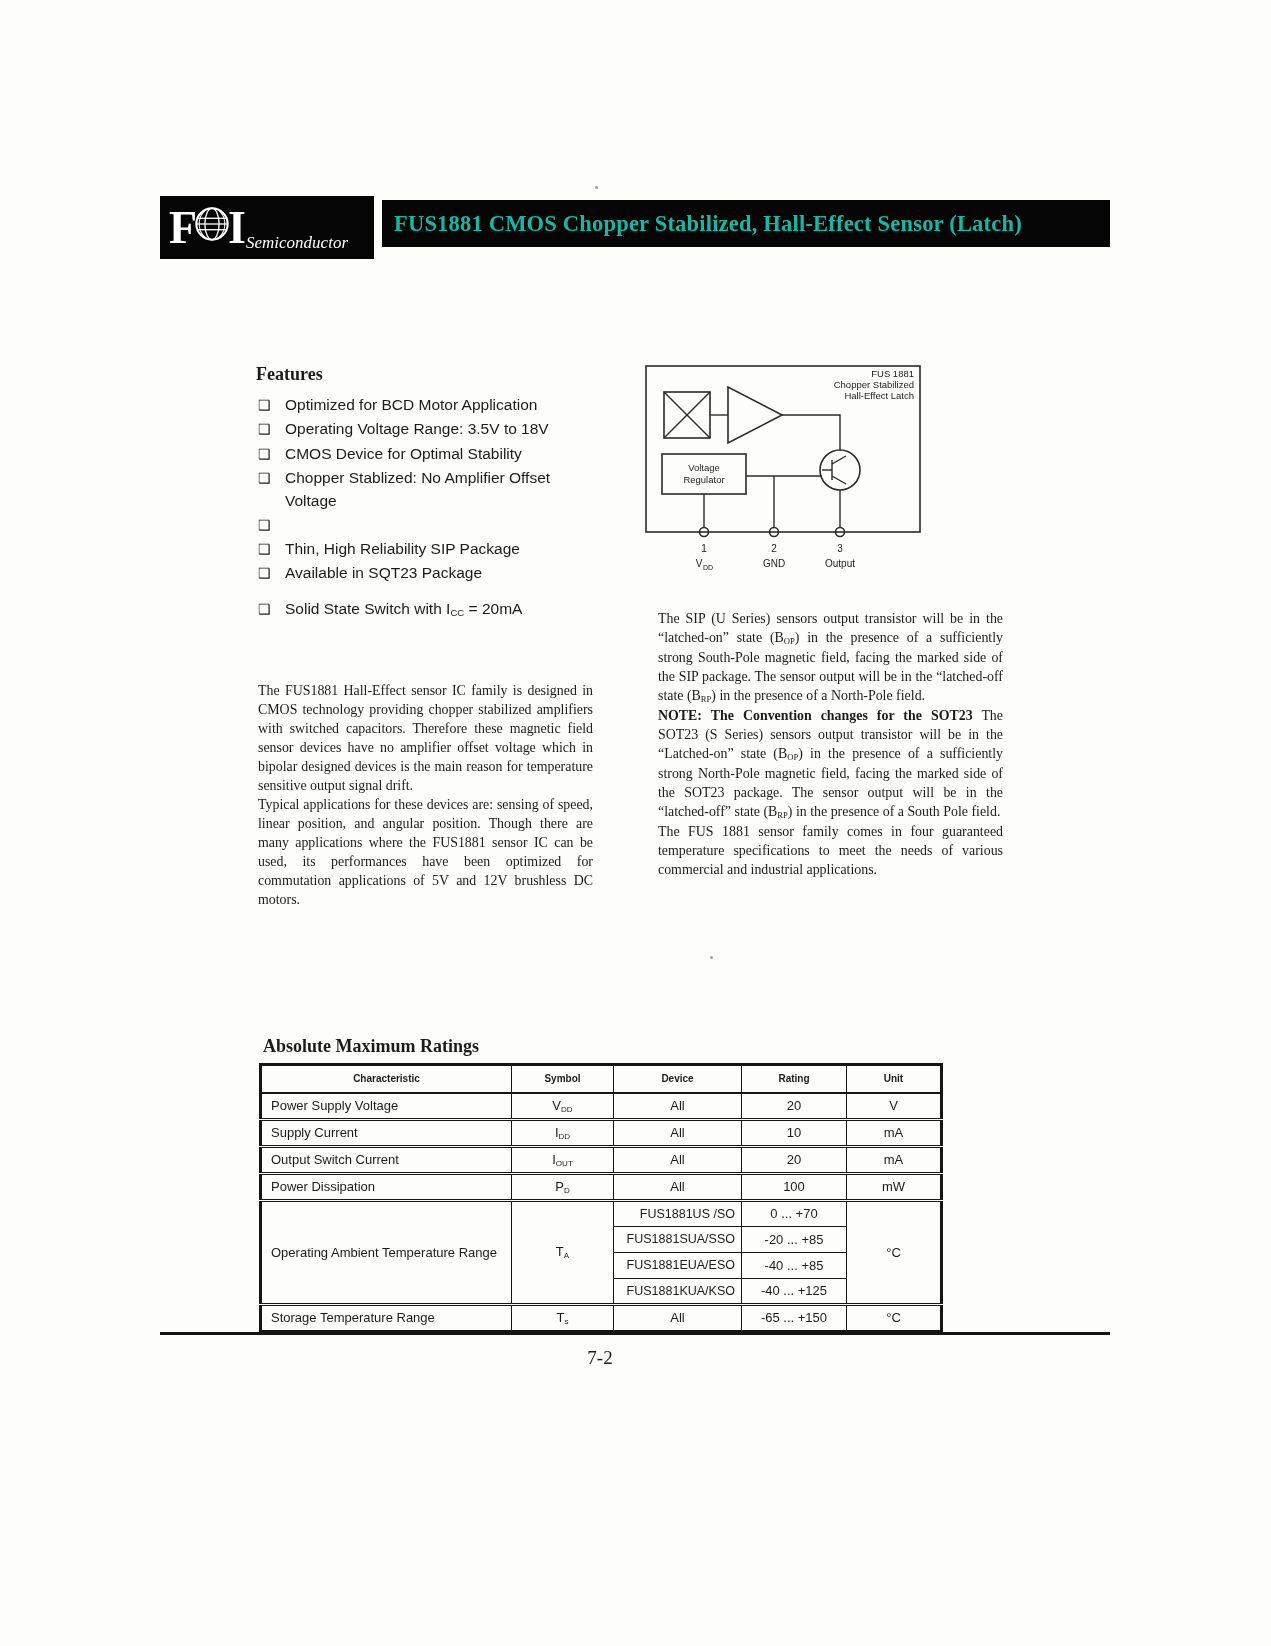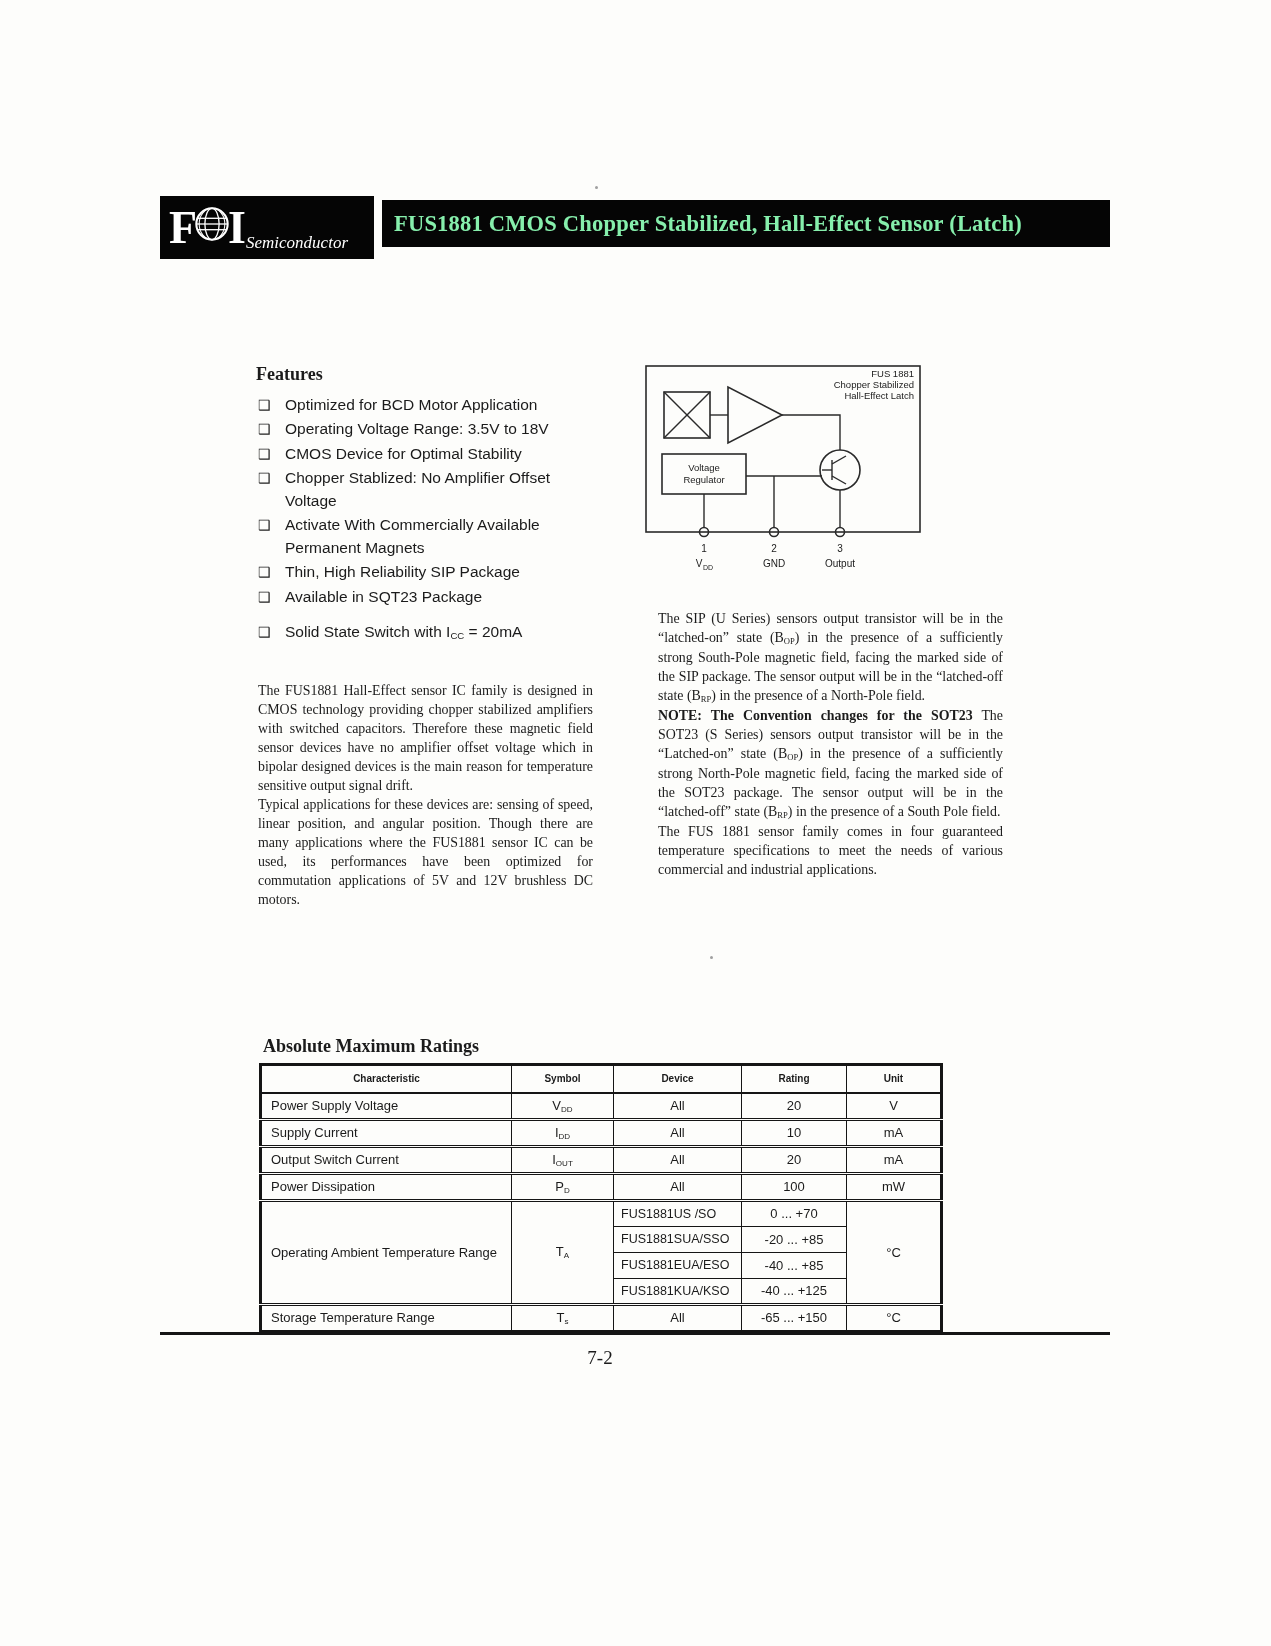--- a/index.html
+++ b/index.html
@@ -15,21 +15,21 @@
     width:214px; height:63px; background:#050505; color:#fff;
     display:flex; align-items:center; padding:3px 7px 3px 9px; flex-shrink:0;
   }
   .logo-letters { display:flex; align-items:center; font-family:"Liberation Serif", serif; font-weight:bold; font-size:46px; line-height:1; letter-spacing:-2px; }
   .logo-letters .globe { margin:0 -3px 0 -2px; }
   .logo-sub { align-self:flex-end; font-style:italic; font-size:17px; padding-bottom:3px; margin-left:2px; white-space:nowrap; }
   .title-bar {
     flex:1; height:47px; margin-left:8px; margin-top:4px; background:#050505;
     display:flex; align-items:center; padding-left:12px;
   }
-  .title-bar h1 { color:#86efac; font-size:22.5px; font-weight:bold; letter-spacing:0.2px; white-space:nowrap; }
+  .title-bar h1 { color:#14b8a6; font-size:22.5px; font-weight:bold; letter-spacing:0.2px; white-space:nowrap; }
   
   .features { position:absolute; left:256px; top:364px; width:362px; }
   .features h2 { font-size:18px; font-weight:bold; margin-bottom:9px; }
   .feature-item { display:flex; font-family:"Liberation Sans", sans-serif; font-size:15.5px; line-height:1.45; margin-bottom:2px; }
   .feature-item .bullet { width:27px; flex-shrink:0; margin-left:2px; font-size:14px; padding-top:1px; }
   .feature-item .ftext { width:318px; }
   .feature-item.last { margin-top:13px; }
   .sub { font-size:0.62em; vertical-align:-0.25em; }
   
   .para { font-size:13.9px; line-height:1.37; text-align:justify; }
@@ -46,21 +46,21 @@
   .ratings-heading { position:absolute; left:263px; top:1036px; font-size:18px; font-weight:bold; }
   .ratings-table {
     position:absolute; left:259px; top:1063px; width:681px;
     border-collapse:collapse; font-family:"Liberation Sans", sans-serif; font-size:13px;
     border:3px solid #151515; table-layout:fixed;
   }
   .ratings-table th, .ratings-table td { border:1.5px solid #151515; text-align:center; padding:4px 6px; }
   .ratings-table thead th { font-size:10px; font-weight:bold; border-bottom:2.5px solid #151515; height:28px; }
   .ratings-table td { height:26px; }
   .ratings-table td.char { text-align:left; padding-left:9px; }
-  .ratings-table td.device-cell { text-align:left; padding-left:7px; font-size:12.5px; height:23px; }
+  .ratings-table td.device-cell { text-align:right; padding-left:7px; font-size:12.5px; height:23px; }
   .ratings-table .dbl { border-bottom:3px double #151515; }
   
   .footer-rule { position:absolute; left:160px; top:1332px; width:950px; height:3px; background:#151515; }
   .page-number { position:absolute; left:160px; top:1347px; width:880px; text-align:center; font-size:19px; }
   
   .dot { position:absolute; width:3px; height:3px; border-radius:50%; background:#777; opacity:0.7; }
 </style>
 </head>
 <body>
 
@@ -102,21 +102,20 @@
     <div class="feature-item">
       <span class="bullet">❑</span>
       <span class="ftext">CMOS Device for Optimal Stability</span>
     </div>
     <div class="feature-item">
       <span class="bullet">❑</span>
       <span class="ftext">Chopper Stablized: No Amplifier Offset Voltage</span>
     </div>
     <div class="feature-item">
       <span class="bullet">❑</span>
-      <span class="ftext">Activate With Commercially Available Permanent Magnets</span>
     </div>
     <div class="feature-item">
       <span class="bullet">❑</span>
       <span class="ftext">Thin, High Reliability SIP Package</span>
     </div>
     <div class="feature-item">
       <span class="bullet">❑</span>
       <span class="ftext">Available in SQT23 Package</span>
     </div>
     <div class="feature-item last">

